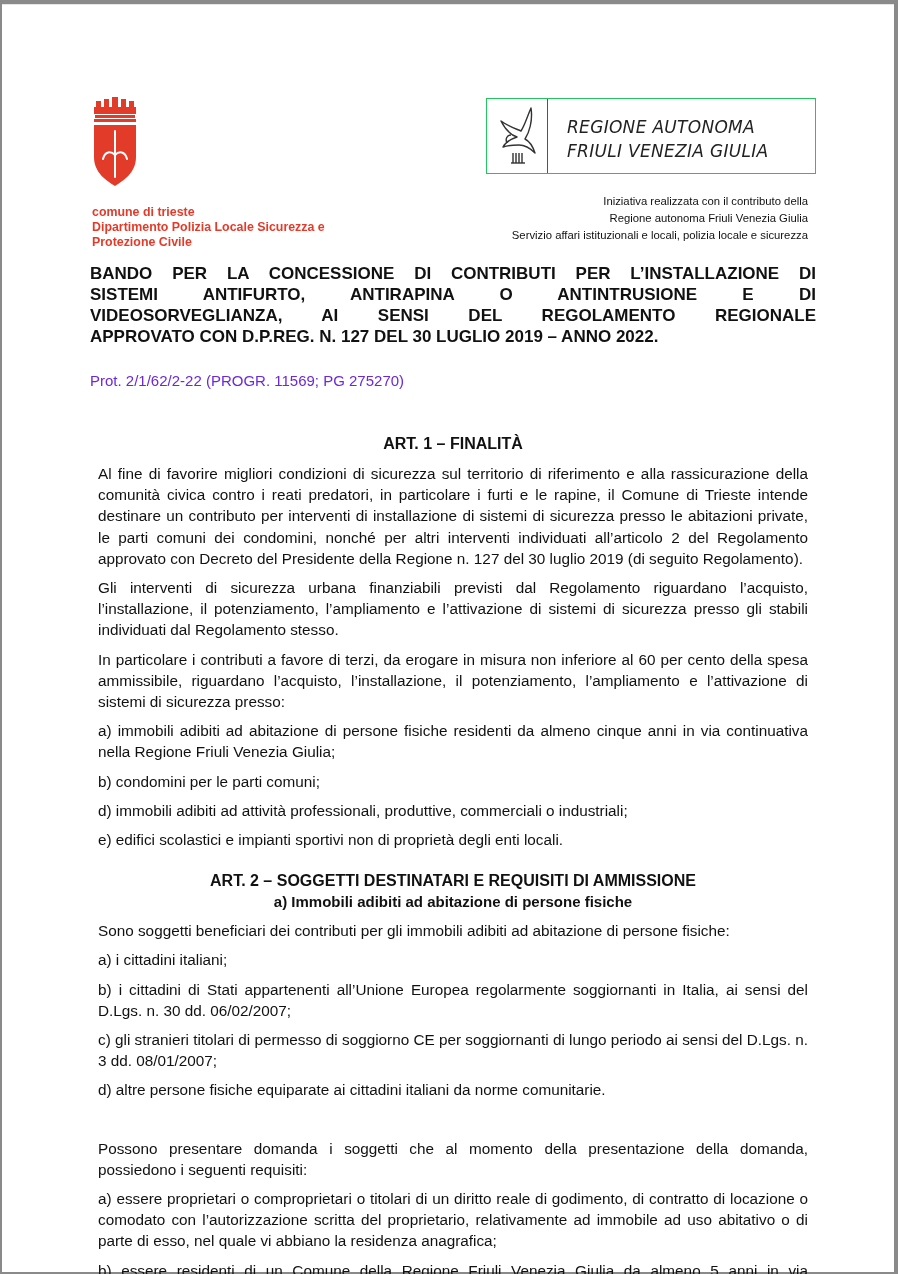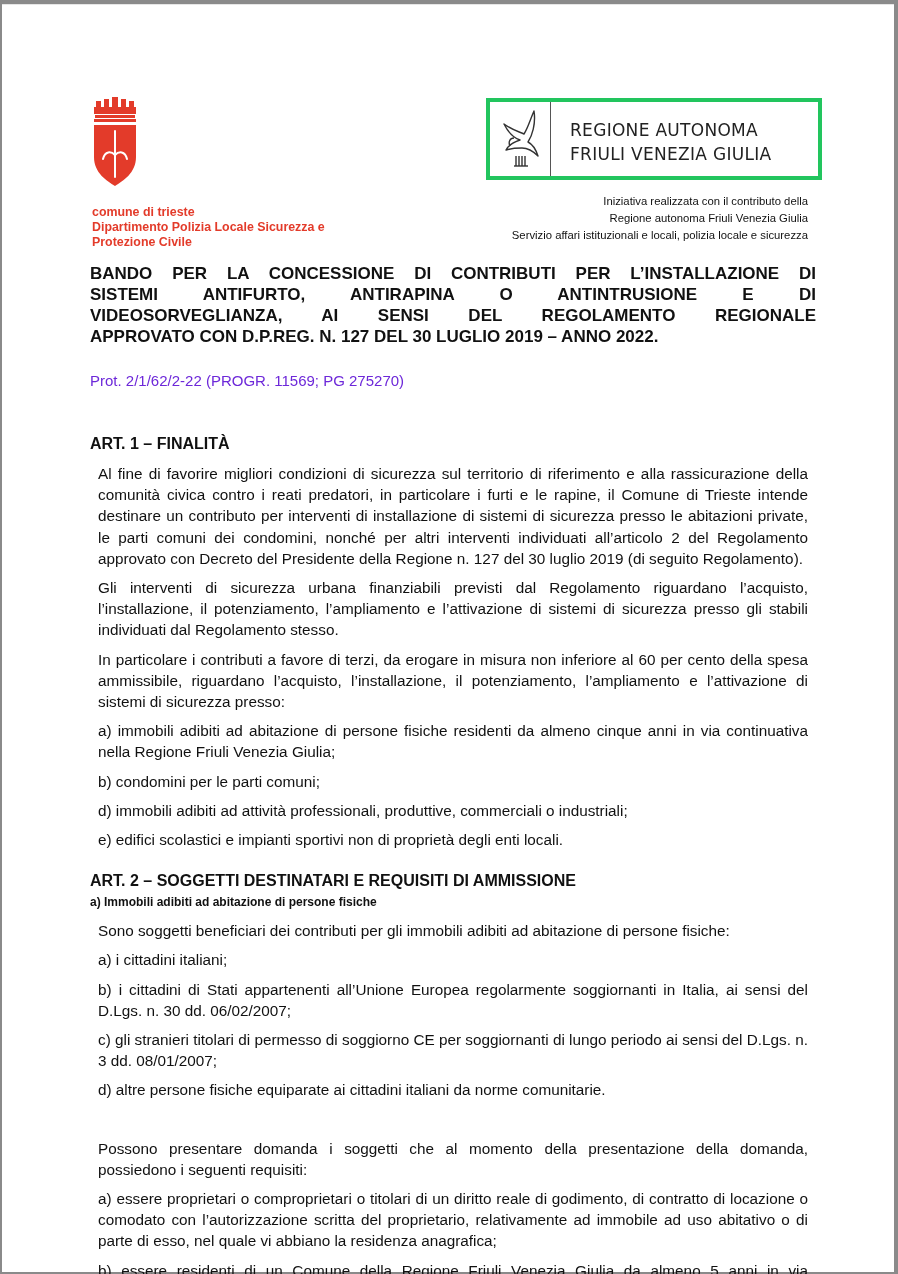--- a/index.html
+++ b/index.html
@@ -18,21 +18,22 @@
     position: absolute; left: 90px; top: 90px;
   }
   .crest { width: 44px; height: 92px; display: block; margin-left: 1px; }
   .org-lines {
     position: absolute; left: 90px; top: 188px;
     color: #e33b2a; font-family: "Liberation Sans", sans-serif; font-weight: bold;
     font-size: 12.4px; line-height: 15px; margin-top: 12px;
   }
   .region-box {
     position: absolute; left: 484px; top: 93px; width: 328px; height: 74px;
-    border: 4px solid #22c55e;
+    border: 1px solid #22c55e;
+    font-style: italic;
   }
   .region-box .eagle-cell {
     position: absolute; left: 0; top: 0; width: 60px; height: 74px;
     border-right: 1px solid #555;
   }
   .region-box .eagle-cell svg { position: absolute; left: 8px; top: 6px; }
   .region-name {
     position: absolute; left: 80px; top: 16px;
     font-family: "DejaVu Sans", sans-serif; font-size: 17px; line-height: 24px;
     color: #222; letter-spacing: 0.3px;
@@ -52,24 +53,24 @@
   .prot {
     position: absolute; left: 88px; top: 367px;
     font-family: "Liberation Sans", sans-serif; font-size: 15px; color: #6d28d9;
   }
   .body {
     position: absolute; left: 88px; top: 428px; width: 726px;
     font-family: "Liberation Sans", sans-serif; font-size: 15.3px; line-height: 21.2px; color: #111;
   }
   .body p { margin: 8px; text-align: justify; }
   .body h2 {
-    margin: 0; font-size: 16px; font-weight: bold; line-height: 22px;
+    margin: 0; font-size: 16px; font-weight: bold; line-height: 22px; text-align: center;
   }
   .body h3 {
-    margin: 0; font-size: 12px; font-weight: bold; line-height: 20px; 
+    margin: 0; font-size: 15px; font-weight: bold; line-height: 20px; text-align: center;
   }
   .gap-small { height: 12px; }
   .gap-big { height: 21px; }
 </style>
 </head>
 <body>
 
 <div class="page">
 
   <div class="header-left">

